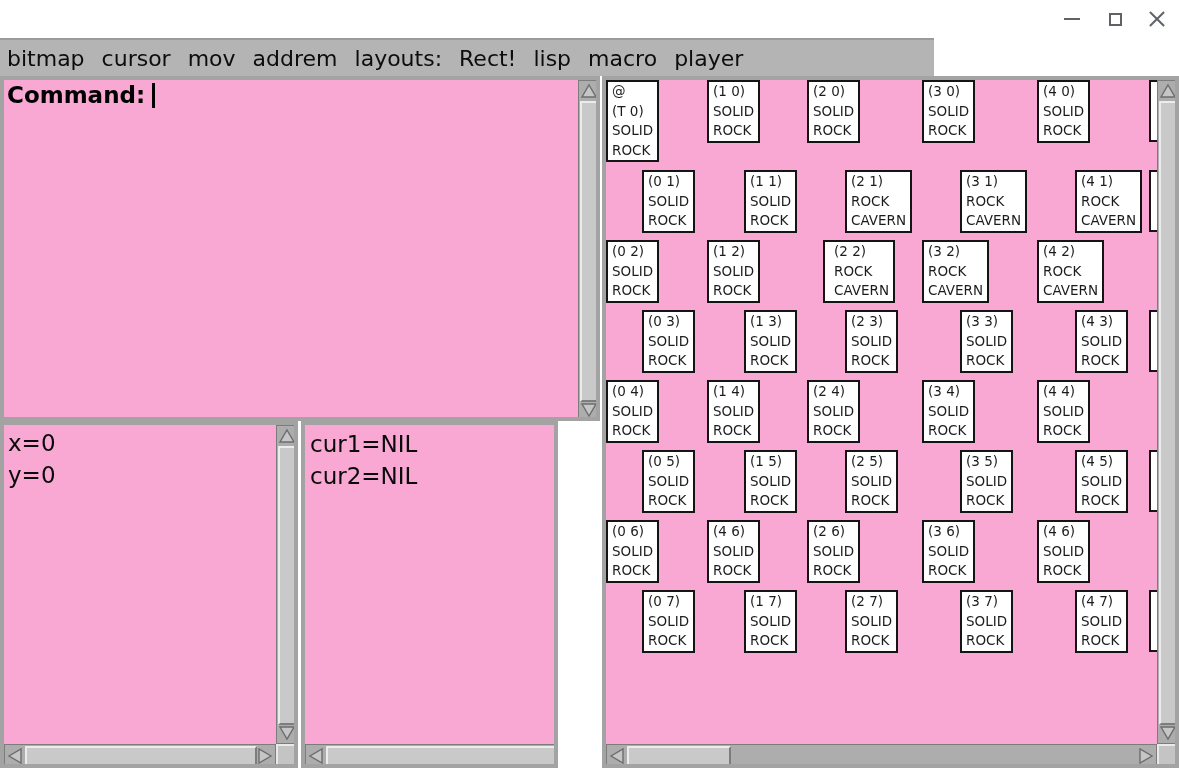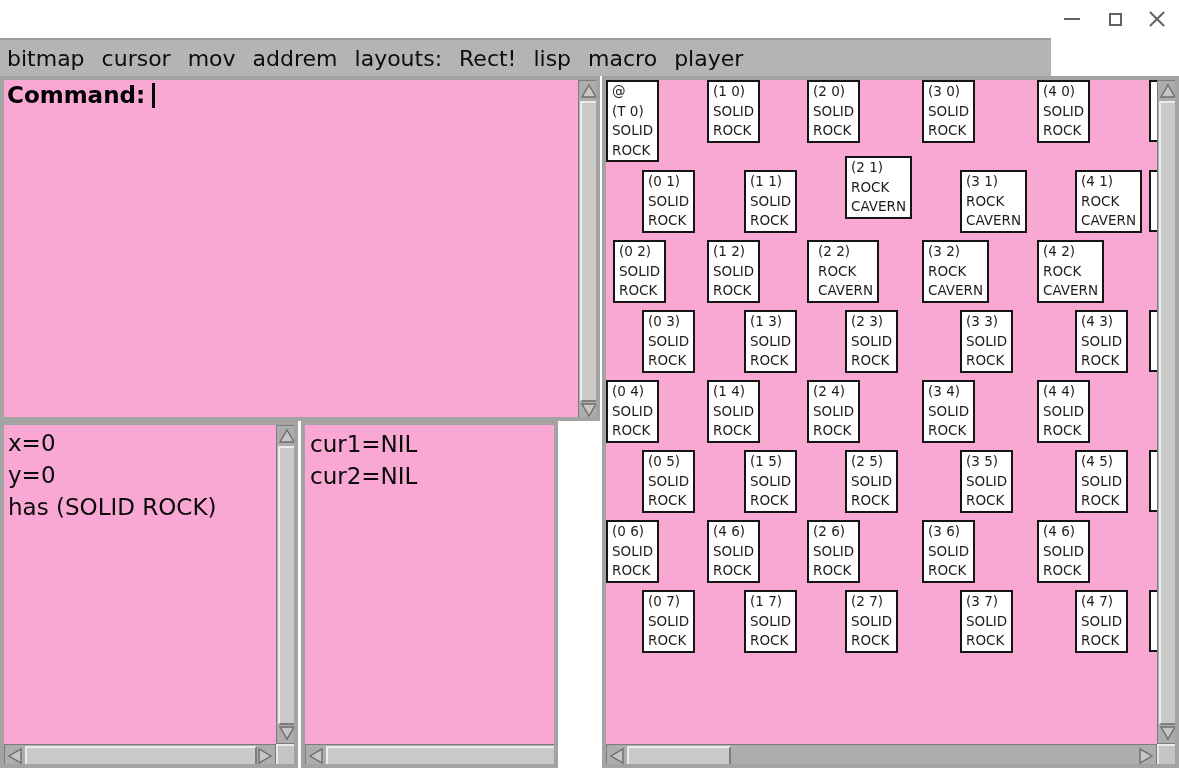--- a/index.html
+++ b/index.html
@@ -10,21 +10,21 @@
   #titlebar{position:absolute;left:0;top:0;width:1179px;height:38px;background:#ffffff;}
   .winbtn{position:absolute;top:0;width:40px;height:38px;display:flex;align-items:center;justify-content:center;cursor:default;}
   .min-glyph{width:16px;height:2px;background:#5f6368;}
   .max-glyph{width:13px;height:13px;border:2px solid #5f6368;box-sizing:border-box;background:transparent;}
   .close-glyph{position:relative;width:18px;height:18px;}
   .close-glyph::before,.close-glyph::after{content:"";position:absolute;left:-1px;top:8px;width:20px;height:2px;background:#5f6368;}
   .close-glyph::before{transform:rotate(45deg);}
   .close-glyph::after{transform:rotate(-45deg);}
 
   
-  #menubar{position:absolute;left:0;top:38px;width:1051px;height:38px;background:#b4b4b4;
+  #menubar{position:absolute;left:0;top:38px;width:934px;height:38px;background:#b4b4b4;
            border-top:2px solid #9b9b9b;box-sizing:border-box;display:flex;align-items:center;
            padding-left:7px;}
   .menu-item{font-size:22px;color:#0d0d0d;margin-right:17px;white-space:pre;}
 
   
   .panel{position:absolute;background:#f9a8d4;border:4px solid #a3a3a3;box-sizing:border-box;overflow:hidden;}
 
   #command-panel{left:0;top:76px;width:600px;height:345px;}
   #status-panel{left:0;top:421px;width:298px;height:347px;}
   #cursor-panel{left:301px;top:421px;width:257px;height:347px;}
@@ -101,21 +101,20 @@
             <polygon points="2,3 16,3 9,15" fill="#c6c6c6" stroke="#6d6d6d" stroke-width="1.4"></polygon>
           </svg>
         </div>
       </div>
     </div>
 
   <div id="status-panel" class="panel">
     <div id="status-lines">
         <div class="big-line">x=0</div>
         <div class="big-line">y=0</div>
-        <div class="big-line">has (SOLID ROCK)</div>
       </div>
   <div class="sb v" style="left: 272px; top: 0px; width: 22px; height: 319px;">
         <div class="thumb" style="top: 20px; left: 1px; width: 18px; height: 279px;"></div>
         <div class="arrow" style="left: 0px; top: 0px;">
           <svg width="18" height="18" viewBox="0 0 18 18">
             <polygon points="9,3 16,15 2,15" fill="#c6c6c6" stroke="#6d6d6d" stroke-width="1.4"></polygon>
           </svg>
         </div>
         <div class="arrow" style="left: 0px; bottom: 0px;">
           <svg width="18" height="18" viewBox="0 0 18 18">
@@ -175,26 +174,26 @@
 
   <div id="grid-panel" class="panel">
     <div id="grid-cells">
         <div class="cell" style="left: 0px; top: 0px;"><div>@</div><div>(T 0)</div><div>SOLID</div><div>ROCK</div></div>
         <div class="cell" style="left: 101px; top: 0px;"><div>(1 0)</div><div>SOLID</div><div>ROCK</div></div>
         <div class="cell" style="left: 201px; top: 0px;"><div>(2 0)</div><div>SOLID</div><div>ROCK</div></div>
         <div class="cell" style="left: 316px; top: 0px;"><div>(3 0)</div><div>SOLID</div><div>ROCK</div></div>
         <div class="cell" style="left: 431px; top: 0px;"><div>(4 0)</div><div>SOLID</div><div>ROCK</div></div>
         <div class="cell" style="left: 36px; top: 90px;"><div>(0 1)</div><div>SOLID</div><div>ROCK</div></div>
         <div class="cell" style="left: 138px; top: 90px;"><div>(1 1)</div><div>SOLID</div><div>ROCK</div></div>
-        <div class="cell" style="left: 239px; top: 76px;"><div>(2 1)</div><div>ROCK</div><div>CAVERN</div></div>
+        <div class="cell" style="left: 239px; top: 90px;"><div>(2 1)</div><div>ROCK</div><div>CAVERN</div></div>
         <div class="cell" style="left: 354px; top: 90px;"><div>(3 1)</div><div>ROCK</div><div>CAVERN</div></div>
         <div class="cell" style="left: 469px; top: 90px;"><div>(4 1)</div><div>ROCK</div><div>CAVERN</div></div>
-        <div class="cell" style="left: 0px; top: 160px; margin-left: 7px;"><div>(0 2)</div><div>SOLID</div><div>ROCK</div></div>
+        <div class="cell" style="left: 0px; top: 160px;"><div>(0 2)</div><div>SOLID</div><div>ROCK</div></div>
         <div class="cell" style="left: 101px; top: 160px;"><div>(1 2)</div><div>SOLID</div><div>ROCK</div></div>
-        <div class="cell" style="left: 201px; top: 160px; padding-left: 9px;"><div>(2 2)</div><div>ROCK</div><div>CAVERN</div></div>
+        <div class="cell" style="left: 217px; top: 160px; padding-left: 9px;"><div>(2 2)</div><div>ROCK</div><div>CAVERN</div></div>
         <div class="cell" style="left: 316px; top: 160px;"><div>(3 2)</div><div>ROCK</div><div>CAVERN</div></div>
         <div class="cell" style="left: 431px; top: 160px;"><div>(4 2)</div><div>ROCK</div><div>CAVERN</div></div>
         <div class="cell" style="left: 36px; top: 230px;"><div>(0 3)</div><div>SOLID</div><div>ROCK</div></div>
         <div class="cell" style="left: 138px; top: 230px;"><div>(1 3)</div><div>SOLID</div><div>ROCK</div></div>
         <div class="cell" style="left: 239px; top: 230px;"><div>(2 3)</div><div>SOLID</div><div>ROCK</div></div>
         <div class="cell" style="left: 354px; top: 230px;"><div>(3 3)</div><div>SOLID</div><div>ROCK</div></div>
         <div class="cell" style="left: 469px; top: 230px;"><div>(4 3)</div><div>SOLID</div><div>ROCK</div></div>
         <div class="cell" style="left: 0px; top: 300px;"><div>(0 4)</div><div>SOLID</div><div>ROCK</div></div>
         <div class="cell" style="left: 101px; top: 300px;"><div>(1 4)</div><div>SOLID</div><div>ROCK</div></div>
         <div class="cell" style="left: 201px; top: 300px;"><div>(2 4)</div><div>SOLID</div><div>ROCK</div></div>

